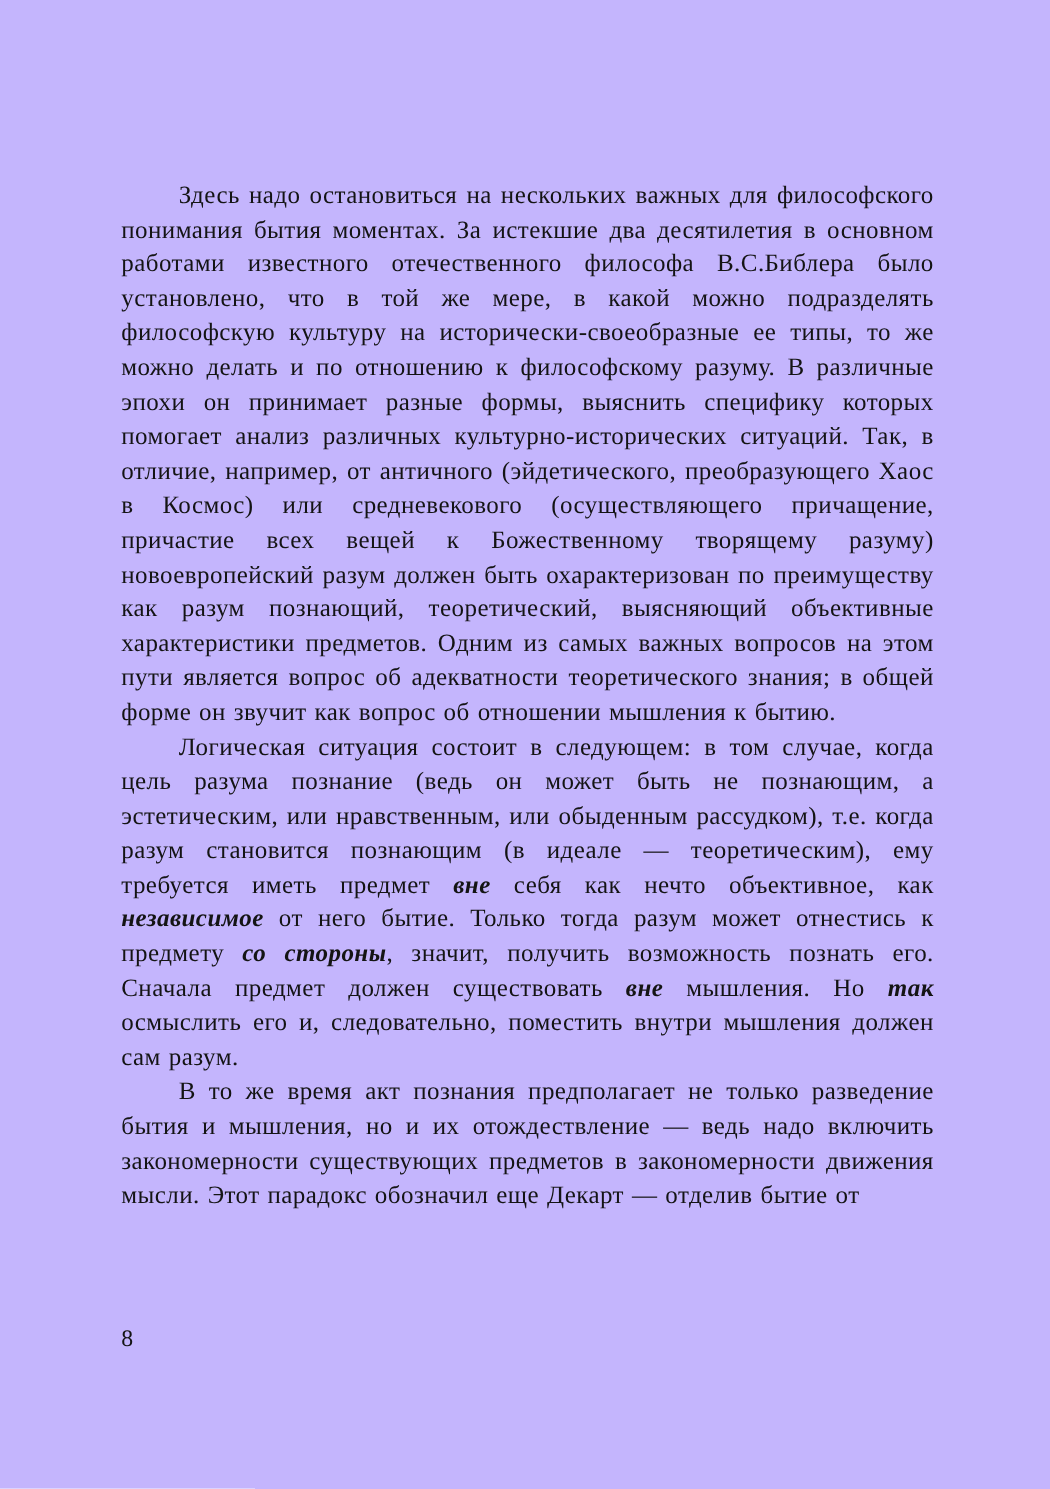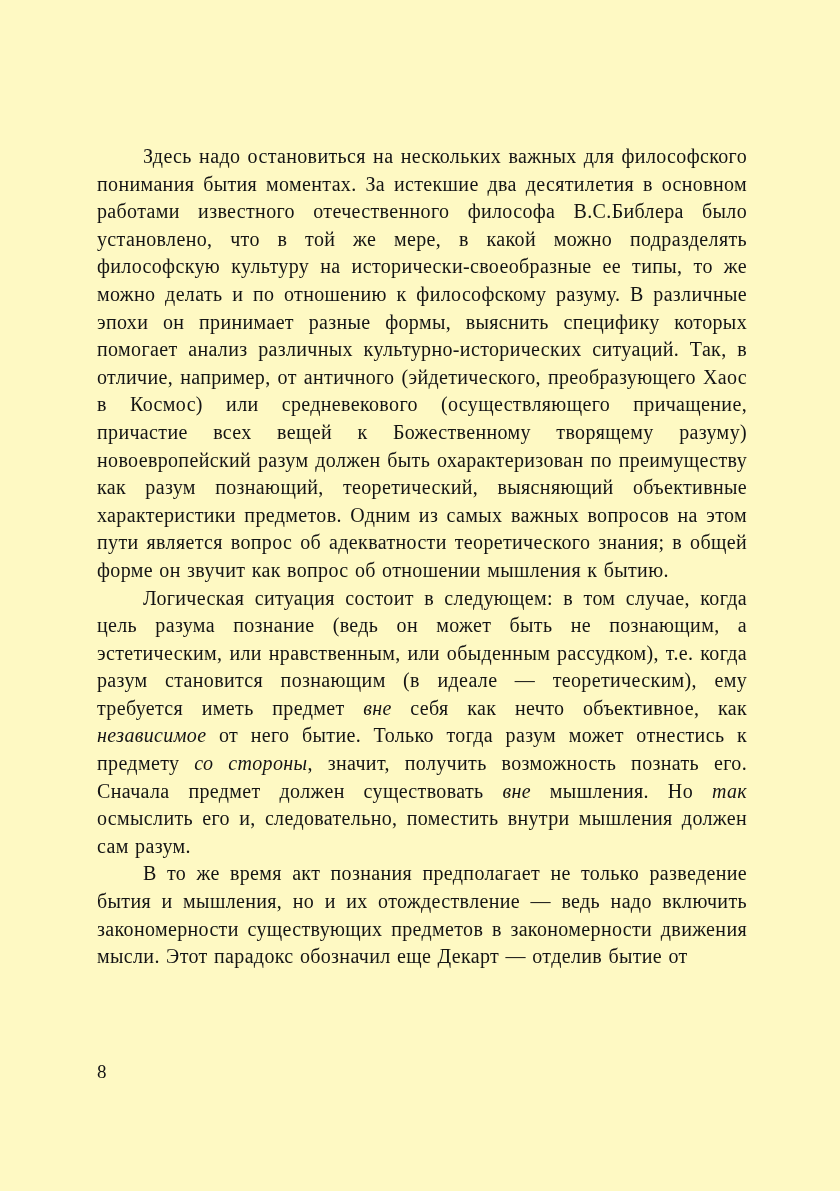--- a/index.html
+++ b/index.html
@@ -4,21 +4,21 @@
 <style>
   html, body {
     margin: 0;
     padding: 0;
     background: #ffffff;
   }
   .page {
     position: relative;
     width: 840px;
     height: 1191px;
-    background: #fef9c3;
+    background: #c4b5fd;
     overflow: hidden;
     font-family: "Liberation Serif", "DejaVu Serif", serif;
     color: #141414;
   }
   .text-block {
     position: absolute;
     left: 97px;
     top: 143px;
     width: 650px;
   }
@@ -26,21 +26,21 @@
     margin: 0;
     padding: 0;
     text-indent: 46px;
     text-align: justify;
     font-size: 20px;
     line-height: 27.6px;
     letter-spacing: 0.35px;
     word-spacing: 1px;
   }
   .em {
-    font-weight: normal;
+    font-weight: bold;
     font-style: italic;
   }
   .page-number {
     position: absolute;
     left: 97px;
     top: 1060px;
     font-size: 19px;
     line-height: 24px;
     letter-spacing: 0.3px;
   }

